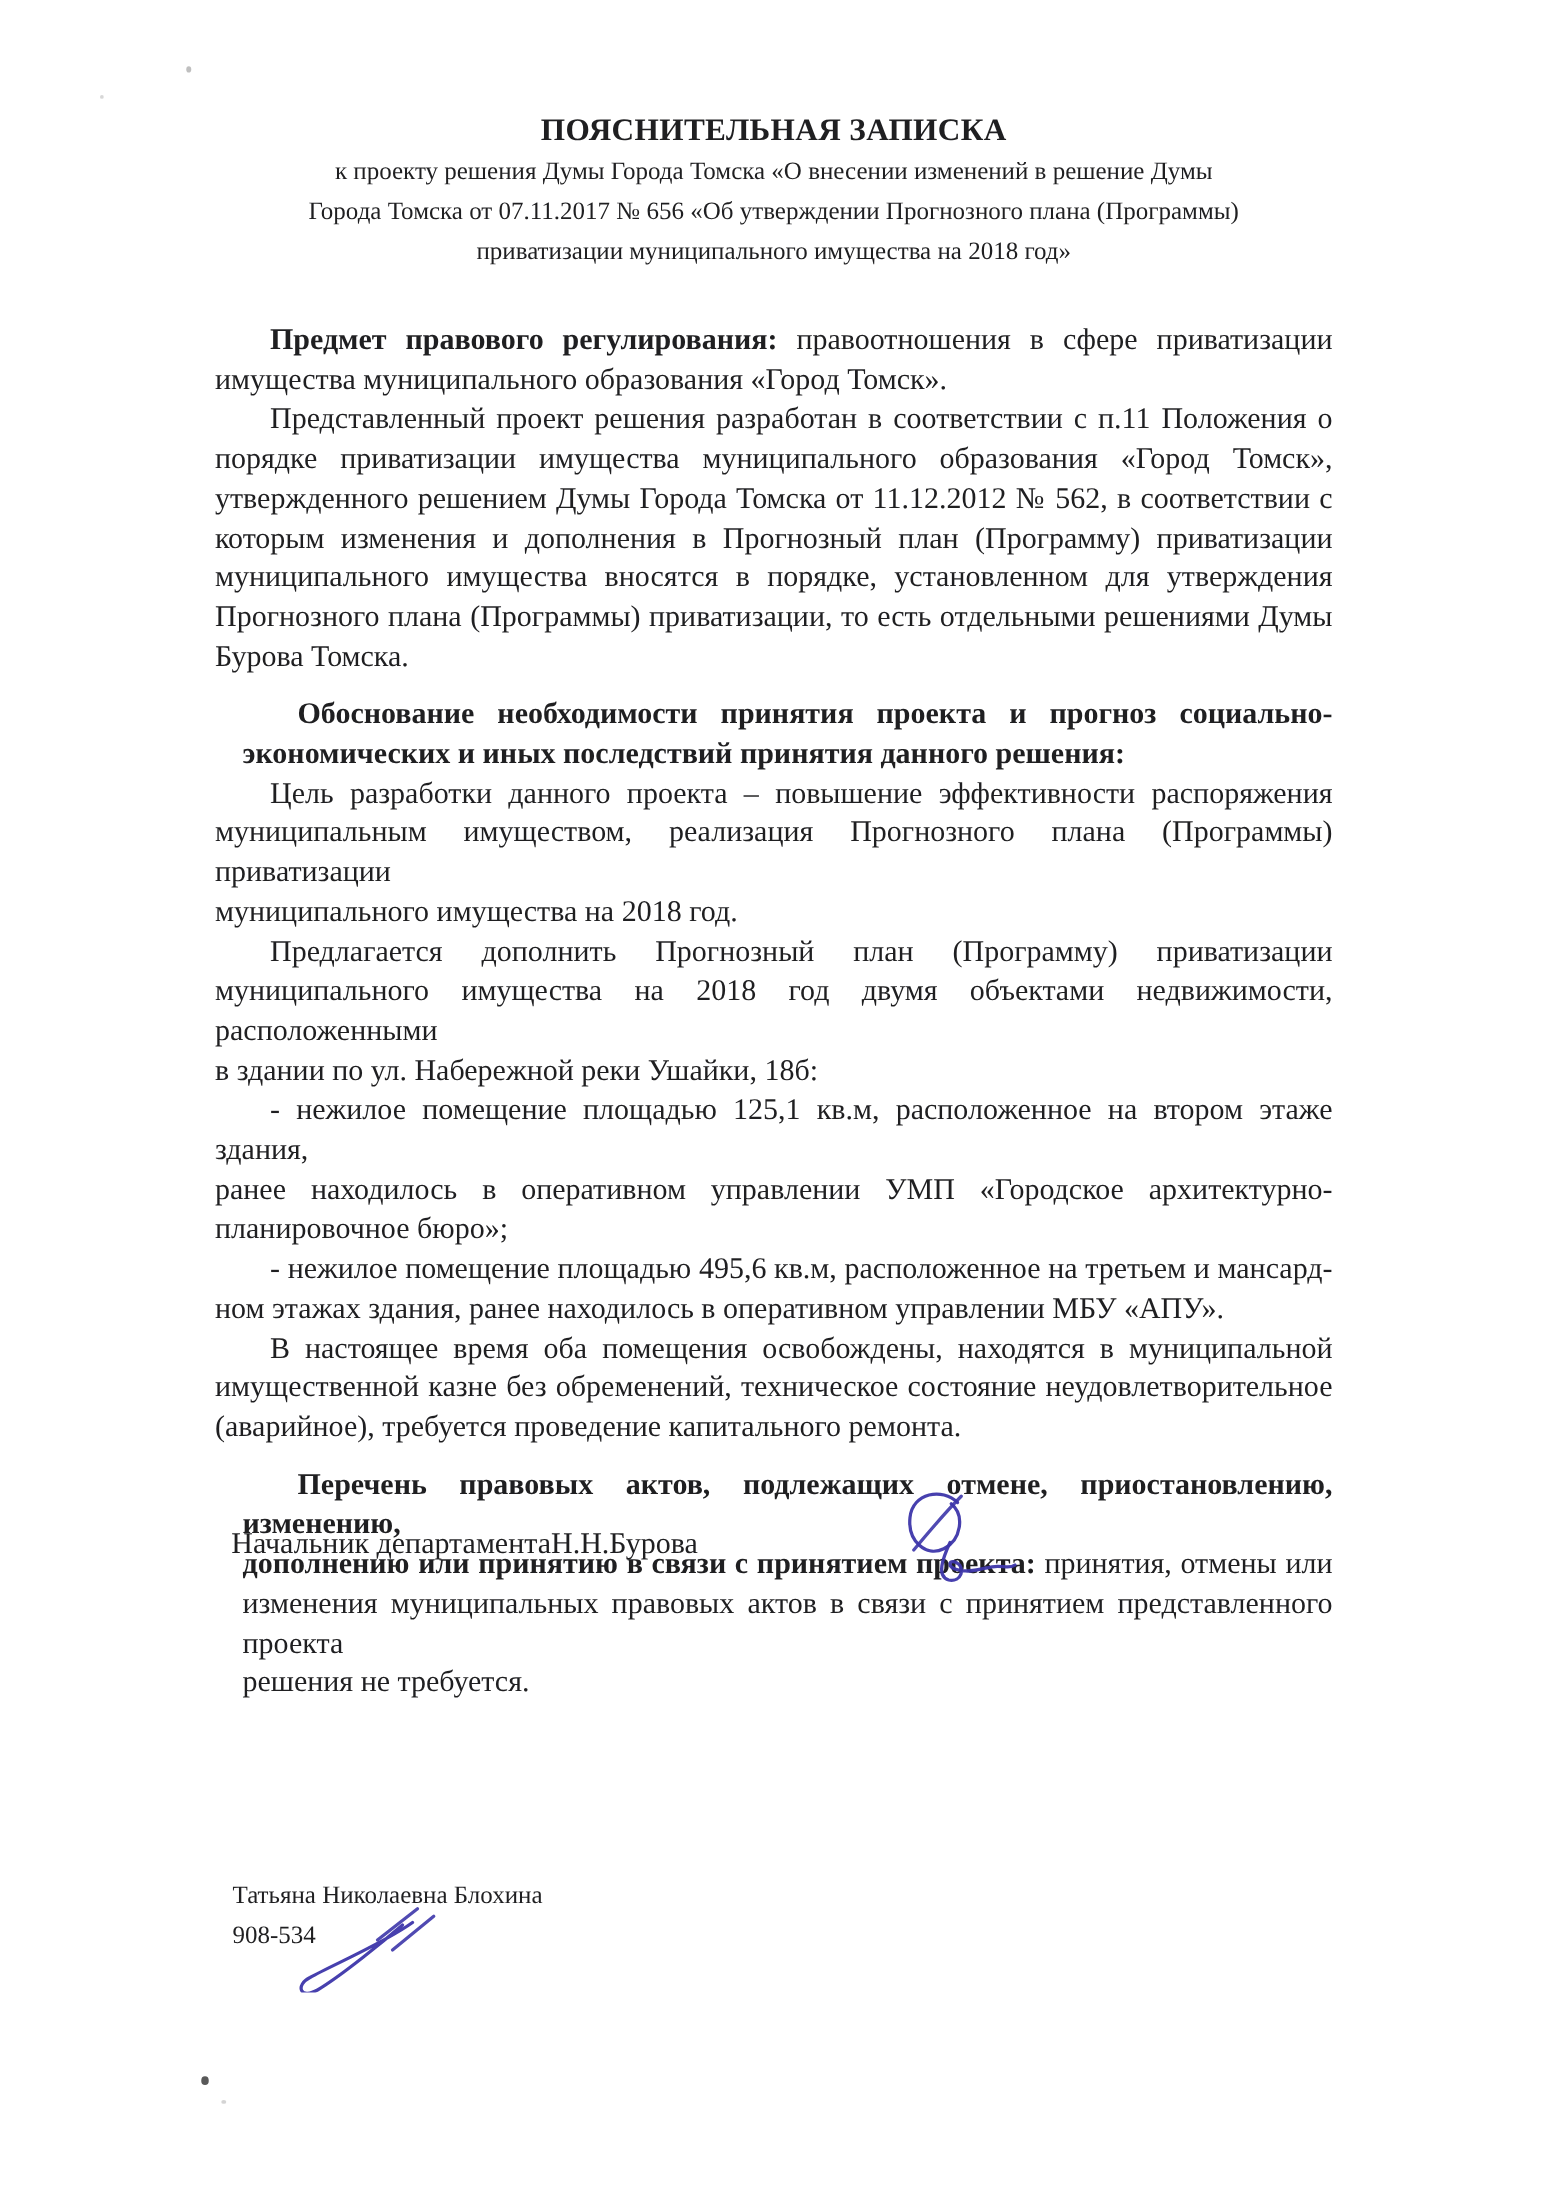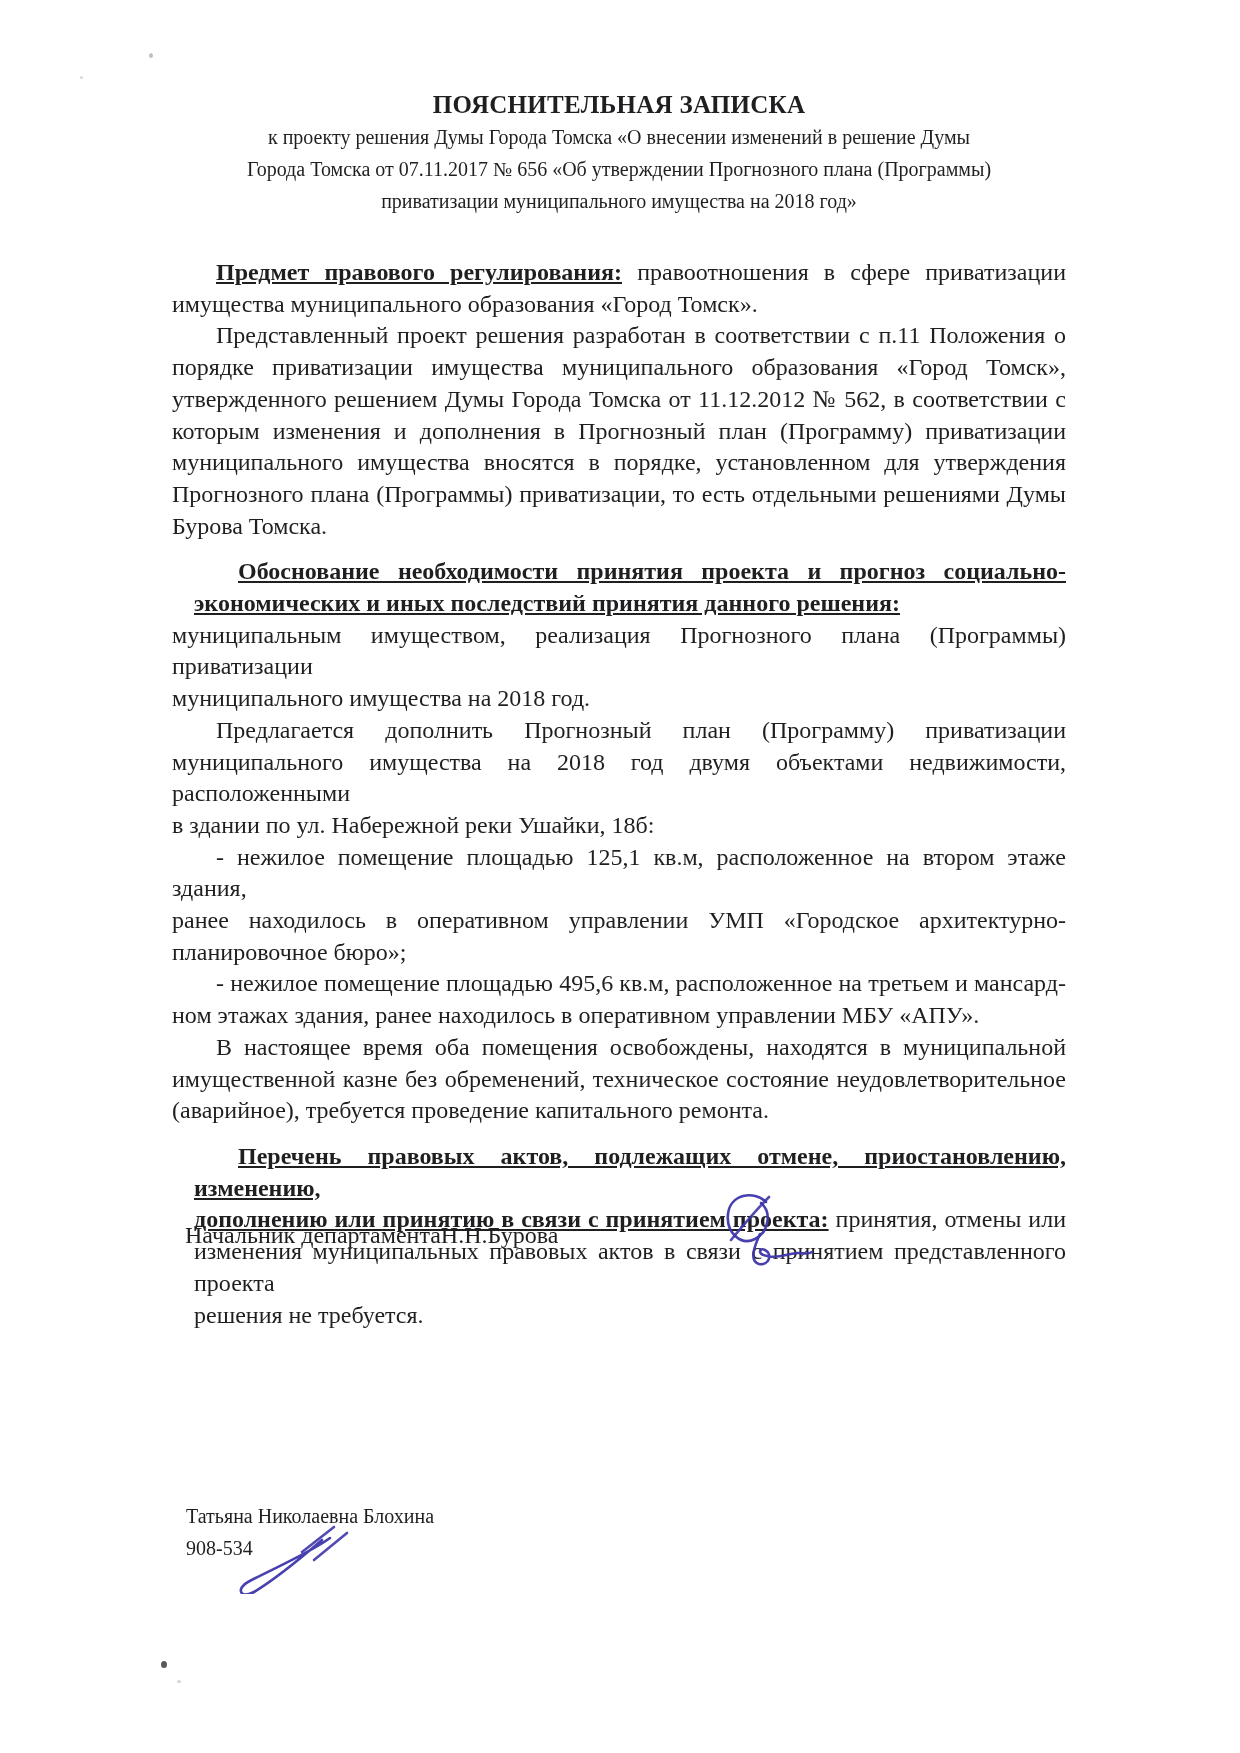--- a/index.html
+++ b/index.html
@@ -28,21 +28,21 @@
   }
   .para{margin:0;}
   .para.gap{margin-top:14px;margin-left:22px;}
   .line{
     text-align:justify;
     text-align-last:justify;
     -moz-text-align-last:justify;
   }
   .line.last{text-align-last:left;-moz-text-align-last:left;}
   .line.ind{text-indent:44px;}
-  .line b{font-weight:bold;text-decoration:underline;}
+  .line b{font-weight:bold;}
   .sig-row{
     position:absolute;left:185px;top:1219px;width:945px;
     font-size:24px;line-height:32px;
     display:flex;justify-content:flex-start;
   }
   .sig-main{
     position:absolute;left:700px;top:1190px;width:116px;height:80px;
   }
   .contact-block{
     position:absolute;left:186px;top:1500px;
@@ -86,20 +86,21 @@
           <div class="line"><span>которым изменения и дополнения в Прогнозный план (Программу) приватизации</span></div>
           <div class="line"><span>муниципального имущества вносятся в порядке, установленном для утверждения</span></div>
           <div class="line"><span>Прогнозного плана (Программы) приватизации, то есть отдельными решениями Думы</span></div>
           <div class="line last"><span>Бурова Томска.</span></div>
         </div>
         <div class="para gap">
           <div class="line ind"><b>Обоснование необходимости принятия проекта и прогноз социально-</b></div>
           <div class="line last"><b>экономических и иных последствий принятия данного решения:</b></div>
         </div>
         <div class="para">
+          <div class="line ind"><span>Цель разработки данного проекта – повышение эффективности распоряжения</span></div>
           <div class="line"><span>муниципальным имуществом, реализация Прогнозного плана (Программы) приватизации</span></div>
           <div class="line last"><span>муниципального имущества на 2018 год.</span></div>
         </div>
         <div class="para">
           <div class="line ind"><span>Предлагается дополнить Прогнозный план (Программу) приватизации</span></div>
           <div class="line"><span>муниципального имущества на 2018 год двумя объектами недвижимости, расположенными</span></div>
           <div class="line last"><span>в здании по ул. Набережной реки Ушайки, 18б:</span></div>
         </div>
         <div class="para">
           <div class="line ind"><span>- нежилое помещение площадью 125,1 кв.м, расположенное на втором этаже здания,</span></div>

